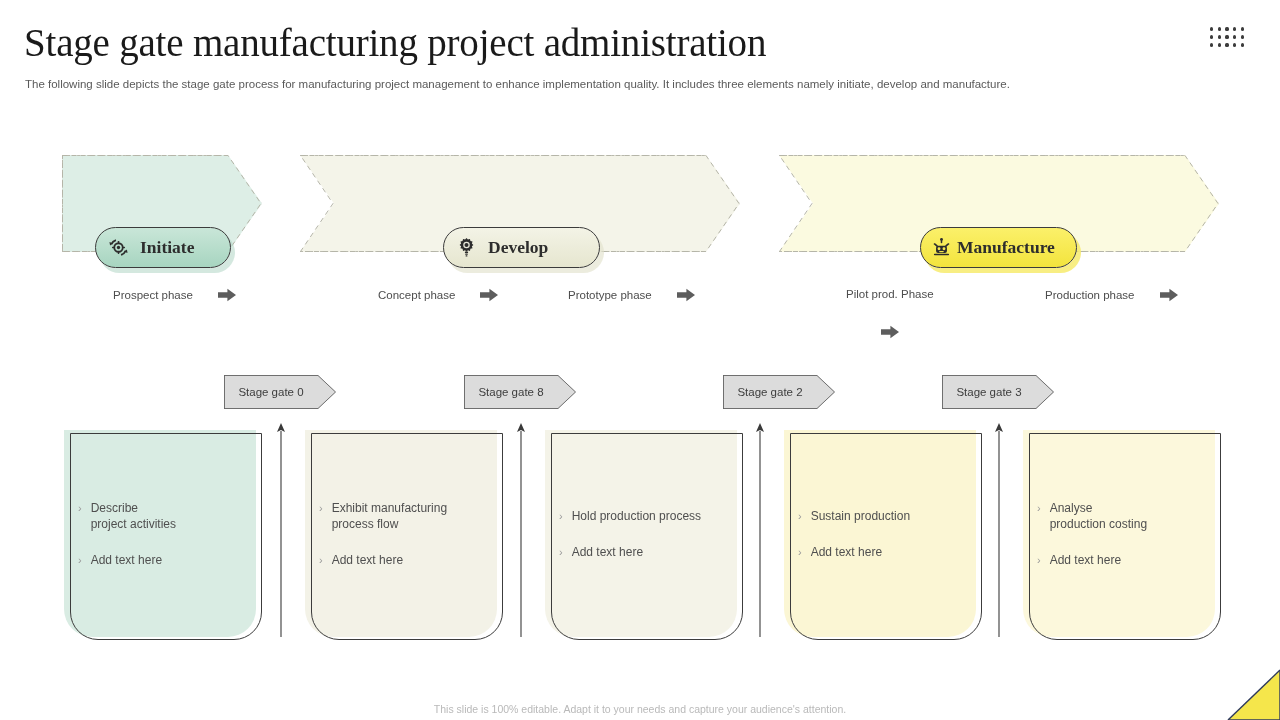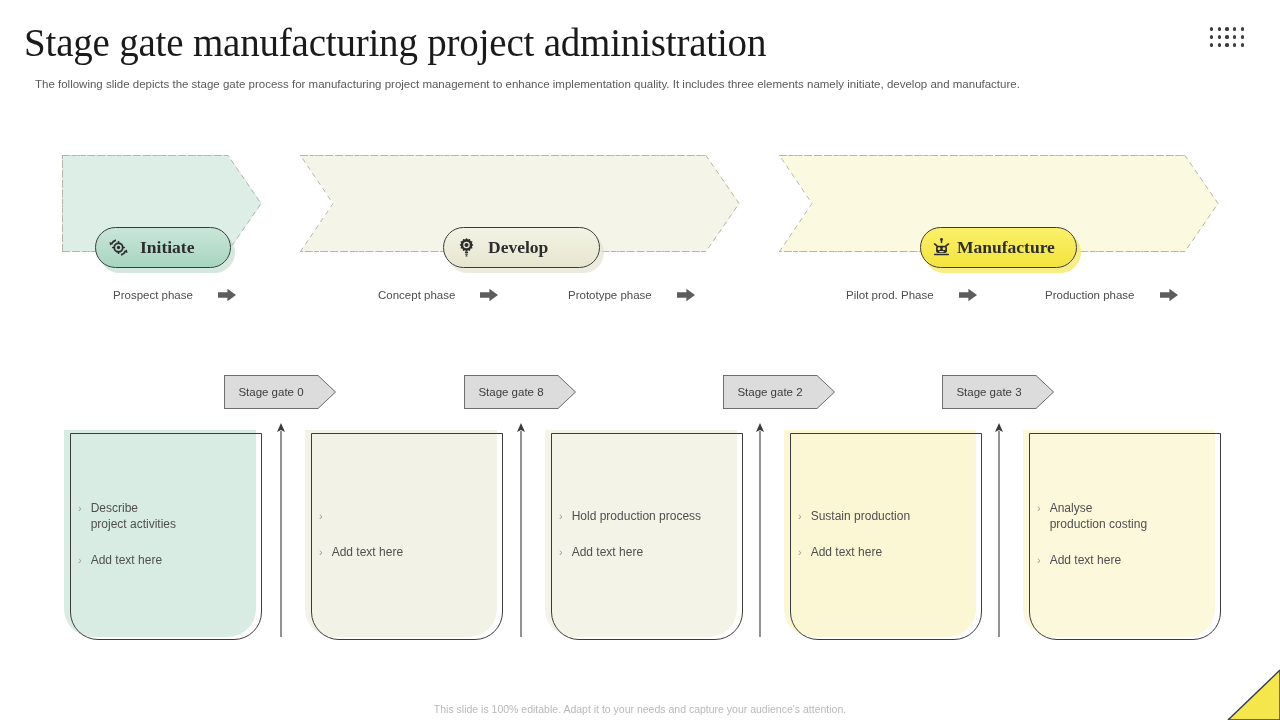--- a/index.html
+++ b/index.html
@@ -28,21 +28,21 @@
     font-family: "Liberation Serif", serif;
     font-size: 39px;
     line-height: 50px;
     font-weight: 400;
     color: #1a1a1a;
     letter-spacing: -0.2px;
     white-space: nowrap;
   }
   #page-subtitle {
     position: absolute;
-    left: 35px;
+    left: 25px;
     top: 77px;
     font-size: 11.5px;
     line-height: 15px;
     color: #5a5a5a;
     white-space: nowrap;
   }
   #grid-dots {
     position: absolute;
     right: 34px;
     top: 25px;
@@ -404,21 +404,21 @@
     <svg class="phase-arrow" viewBox="0 0 18 14">
       <path d="M0 4.2h9.4V0.8L18 7l-8.6 6.2V9.8H0z" fill="#5d5d5d"></path>
     </svg>
   </div>
   <div class="phase" style="left:568px;">
     <span class="phase-label">Prototype phase</span>
     <svg class="phase-arrow" viewBox="0 0 18 14">
       <path d="M0 4.2h9.4V0.8L18 7l-8.6 6.2V9.8H0z" fill="#5d5d5d"></path>
     </svg>
   </div>
-  <div class="phase" style="left:846px;">
+  <div class="phase" style="left:846px;flex-direction:column;">
     <span class="phase-label">Pilot prod. Phase</span>
     <svg class="phase-arrow" viewBox="0 0 18 14">
       <path d="M0 4.2h9.4V0.8L18 7l-8.6 6.2V9.8H0z" fill="#5d5d5d"></path>
     </svg>
   </div>
   <div class="phase" style="left:1045px;">
     <span class="phase-label">Production phase</span>
     <svg class="phase-arrow" viewBox="0 0 18 14">
       <path d="M0 4.2h9.4V0.8L18 7l-8.6 6.2V9.8H0z" fill="#5d5d5d"></path>
     </svg>
@@ -497,20 +497,22 @@
       </div>
     </div>
   </div>
 
   <div class="card" style="left:305px;">
     <div class="card-fill" style="background:#f3f2e7;"></div>
     <div class="card-outline"></div>
     <div class="card-body" style="justify-content:center;">
       <div class="bullet">
         <span class="bullet-chev">›</span>
+        <span class="bullet-text">Exhibit manufacturing
+process flow</span>
       </div>
       <div class="bullet">
         <span class="bullet-chev">›</span>
         <span class="bullet-text">Add text here</span>
       </div>
     </div>
   </div>
 
   <div class="card" style="left:545px;">
     <div class="card-fill" style="background:#f4f3e8;"></div>

